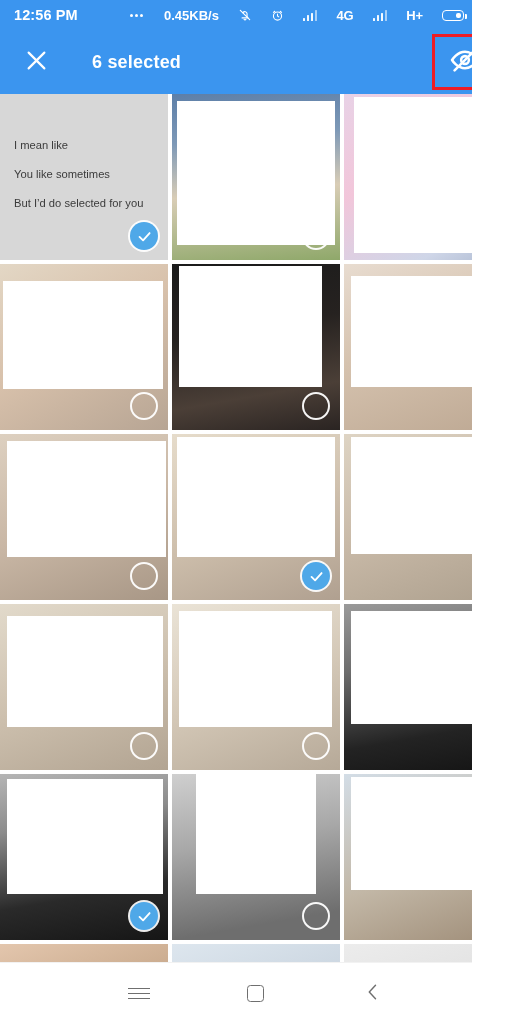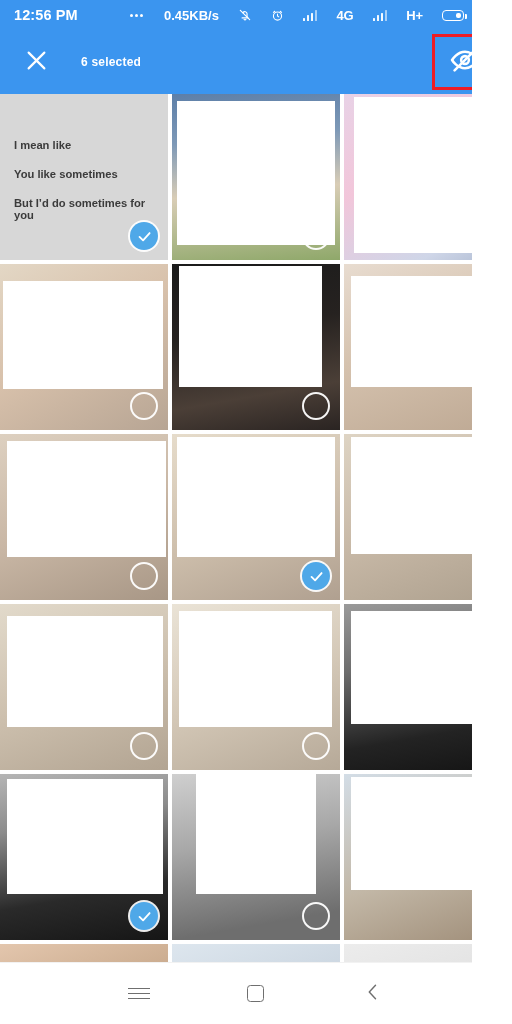--- a/index.html
+++ b/index.html
@@ -39,21 +39,21 @@
   
   .toolbar {
     height: 64px; width: 512px;
     background: #3b95ef;
     display: flex; align-items: center;
     padding: 0 14px 0 16px;
     color: #ffffff;
     position: relative;
   }
   .tb-close { width: 40px; height: 40px; display:flex; align-items:center; justify-content:center; cursor:pointer; }
-  .tb-title { font-size: 12px; font-weight: bold; margin-left: 25px; letter-spacing:.2px; }
+  .tb-title { font-size: 18px; font-weight: bold; margin-left: 36px; letter-spacing:.2px; }
   .tb-action {
     margin-left:auto;
     width: 66px; height: 56px;
     display:flex; align-items:center; justify-content:center;
     border: 3px solid #ee1c25;
     cursor:pointer;
   }
 
   
   .grid {
@@ -79,21 +79,21 @@
     display:flex; align-items:center; justify-content:center;
   }
   .mark.on { background:#4fa8e8; box-shadow: 0 0 0 2px rgba(255,255,255,.92); }
   .mark.off { border:2px solid rgba(255,255,255,.95); background: transparent; }
   .mark.on svg { display:block; }
   .stack-icon { position:absolute; right:8px; top:8px; width:22px; height:22px; }
 
   
   .note {
     position:absolute; inset:0; background:#d7d7d7;
-    padding: 46px 12px 0 14px; color:#3b3b3b;font-weight:bold;
+    padding: 46px 12px 0 14px; color:#3b3b3b;
   }
   .note p { font-size: 11.2px; line-height: 1; margin-bottom: 18px; }
 
   
   .navbar {
     position:absolute; bottom:0; left:0;
     width:512px; height:62px;
     background:#ffffff;
     display:flex; align-items:center; justify-content:space-around;
     padding: 0 80px;
@@ -172,21 +172,21 @@
       </span>
     </div>
   </div>
 
   <div class="grid" id="grid">
       <div class="cell">
         <div class="photo" style="background: linear-gradient(160deg, rgb(239, 185, 200) 0%, rgb(244, 210, 221) 35%, rgb(207, 216, 230) 75%, rgb(185, 198, 216) 100%);"></div>
         <div class="note">
           <p>I mean like</p>
           <p>You like sometimes</p>
-          <p>But I’d do sometimes for you</p>
+          <p>But I’d do selected for you</p>
         </div>
         <div class="mark on">
           <svg width="17" height="17" viewBox="0 0 24 24" fill="none" stroke="#ffffff" stroke-width="2.6" stroke-linecap="round" stroke-linejoin="round">
             <path d="M5 12.6 10 17.4 19.2 7.2"></path>
           </svg>
         </div>
       </div>
       <div class="cell">
         <div class="photo" style="background: linear-gradient(175deg, rgb(93, 127, 168) 0%, rgb(126, 153, 183) 28%, rgb(217, 205, 182) 58%, rgb(143, 168, 106) 100%);"></div>
         <div class="redact" style="inset: 4% 3% 9%;"></div>

